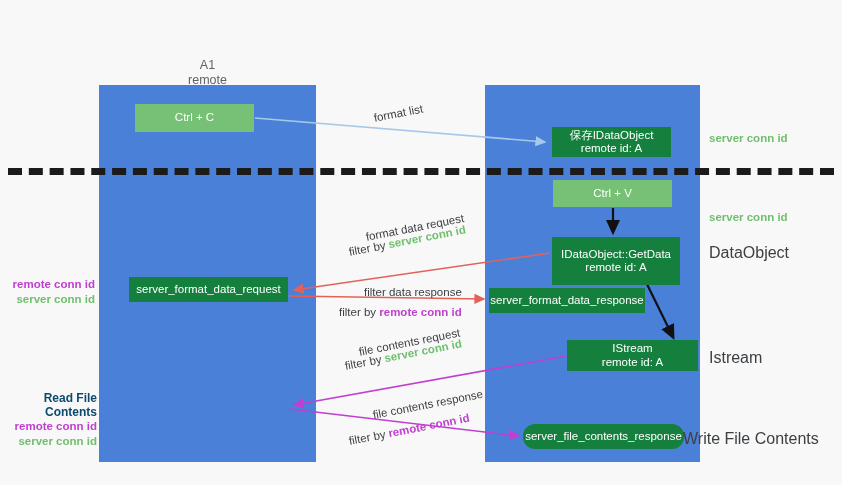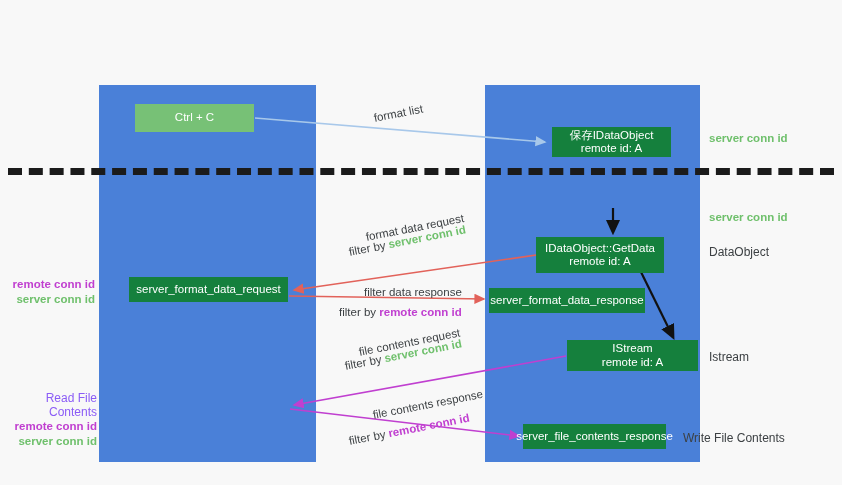--- a/index.html
+++ b/index.html
@@ -75,46 +75,46 @@
     color: #ffffff;
     white-space: pre-line;
     padding: 2px 16px;
   }
   .box.green { background: #77c176; }
   .box.orange { background: #15803d; }
 
   #box-ctrlc  { left: 135px; top: 104px; width: 119px; height: 28px; }
   #box-save   { left: 552px; top: 127px; width: 119px; height: 30px; }
   #box-ctrlv  { left: 553px; top: 180px; width: 119px; height: 27px; }
-  #box-getdata{ left: 536px; top: 237px; width: 128px; height: 36px; }
+  #box-getdata{ left: 552px; top: 237px; width: 128px; height: 48px; }
   #box-fmtreq { left: 129px; top: 277px; width: 159px; height: 25px; }
   #box-fmtres { left: 489px; top: 288px; width: 156px; height: 25px; }
   #box-istream{ left: 567px; top: 340px; width: 131px; height: 31px; }
   #box-filereq{ left: 129px; top: 393px; width: 159px; height: 25px; }
-  #box-fileres{ left: 523px; top: 424px; width: 143px; height: 25px; }
+  #box-fileres{ left: 523px; top: 424px; width: 161px; height: 25px; border-radius: 12px; }
 
   
   .side-label {
-    font-size: 12px;
+    font-size: 16px;
     line-height: 15px;
     color: #3c4043;
   }
   .conn-remote { color: #c03fd0; font-weight: bold; }
   .conn-server { color: #6fc06c; font-weight: bold; }
   .ann-bold { font-weight: bold; font-size: 11.5px; line-height: 15px; }
 
   #ann-server-1 { left: 709px; top: 131px; }
   #ann-server-2 { left: 709px; top: 210px; }
   #ann-dataobject { left: 709px; top: 245px; }
   #ann-istream { left: 709px; top: 350px; }
   #ann-writefile { left: 683px; top: 431px; }
 
   #ann-left-1 { left: 10px; top: 277px; text-align: right; width: 85px; }
   #ann-left-2 { left: 7px; top: 391px; width: 90px; text-align: right; }
-  #ann-left-2 .read-title { color: #8b5cf6; font-size: 12px; font-weight: normal; }
+  #ann-left-2 .read-title { color: #0c4a6e; font-size: 12px; font-weight: bold; }
 
   
   .edge-label {
     font-size: 11.5px;
     line-height: 15px;
     color: #3c4043;
     white-space: nowrap;
   }
   .edge-label .strong { font-weight: bold; }
   .rot-up { transform: rotate(-11deg); transform-origin: left center; }
@@ -138,20 +138,22 @@
     overflow: visible;
     pointer-events: none;
   }
 </style>
 </head>
 <body>
 
 <div id="stage">
 
 
+  <div class="abs col-head" id="head-a1">A1
+remote</div>
 
   <div class="abs lane" id="lane-a1"></div>
   <div class="abs lane" id="lane-b1"></div>
 
   <svg id="edges" viewBox="0 0 842 485">
     <defs>
       <marker id="ah-blue" markerWidth="7" markerHeight="7" refX="6" refY="3.2" orient="auto">
         <path d="M0,0 L7,3.2 L0,6.4 z" fill="#a8c8ea"></path>
       </marker>
       <marker id="ah-red" markerWidth="7" markerHeight="7" refX="6" refY="3.2" orient="auto">
@@ -178,20 +180,21 @@
     <line x1="566" y1="356" x2="294" y2="405" stroke="#c03fd0" stroke-width="1.6" marker-end="url(#ah-mag)"></line>
 
     <line x1="290" y1="409" x2="519" y2="436" stroke="#c03fd0" stroke-width="1.6" marker-end="url(#ah-mag)"></line>
   </svg>
 
   <div class="abs" id="dashed"></div>
 
   <div class="abs box green" id="box-ctrlc">Ctrl + C</div>
   <div class="abs box orange" id="box-save">保存IDataObject
 remote id: A</div>
+  <div class="abs box green" id="box-ctrlv">Ctrl + V</div>
   <div class="abs box orange" id="box-getdata">IDataObject::GetData
 remote id: A</div>
   <div class="abs box orange" id="box-fmtreq">server_format_data_request</div>
   <div class="abs box orange" id="box-fmtres">server_format_data_response</div>
   <div class="abs box orange" id="box-istream">IStream
 remote id: A</div>
   <div class="abs box orange" id="box-fileres">server_file_contents_response</div>
 
   <div class="abs edge-label rot-up" id="lbl-formatlist">format list</div>
 

